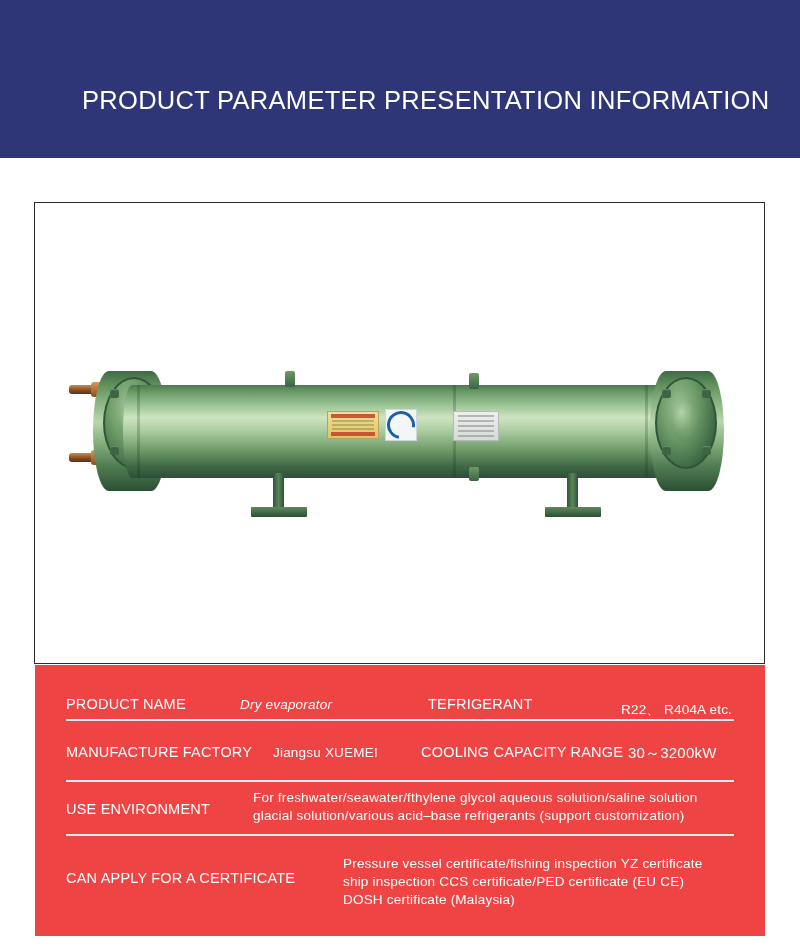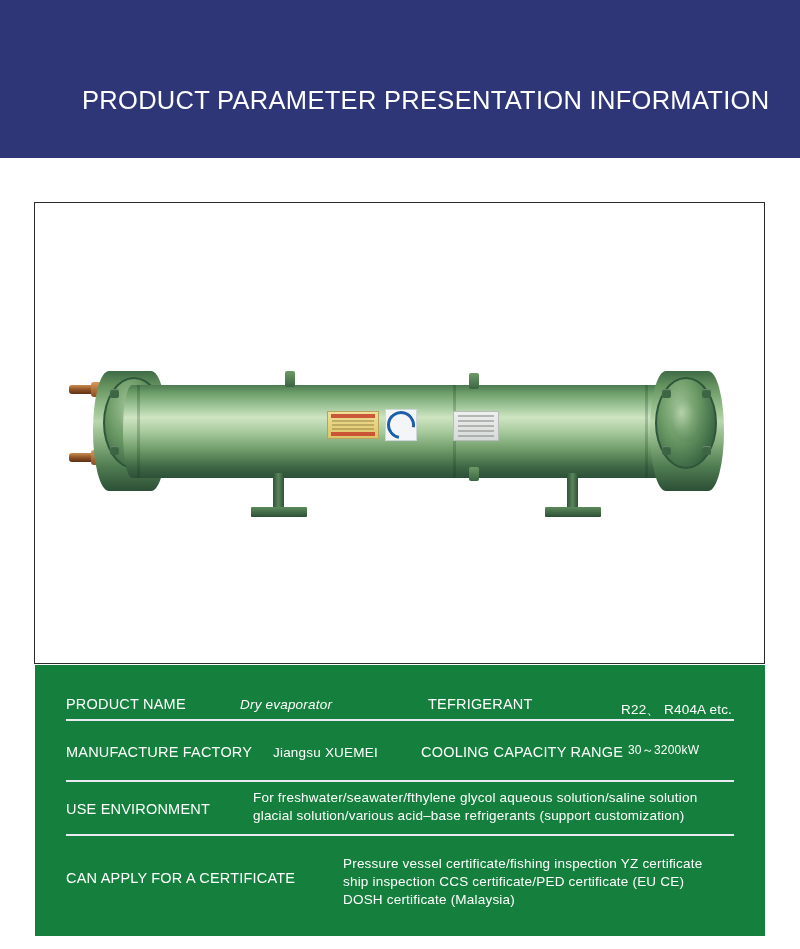--- a/index.html
+++ b/index.html
@@ -239,21 +239,21 @@
     height: 2px; margin-bottom: 3px; background: #8e9490; opacity: .6;
   }
 
   
   .spec-panel {
     position: absolute;
     left: 35px;
     top: 665px;
     width: 730px;
     height: 271px;
-    background: #15803d;
+    background: #ef4444;
   }
   .spec-row {
     position: absolute;
     left: 0;
     width: 100%;
   }
   .rule {
     position: absolute;
     left: 31px;
     width: 668px;
@@ -268,21 +268,21 @@
   }
   .label-cell {
     font-size: 14.5px;
     letter-spacing: 0.2px;
   }
   .value-cell {
     font-size: 13.5px;
     letter-spacing: 0.2px;
   }
   .value-cell.big {
-    font-size: 12px;
+    font-size: 15px;
   }
 </style>
 </head>
 <body>
 
 <div class="header-band">
   <div class="header-title">PRODUCT PARAMETER PRESENTATION INFORMATION</div>
 </div>
 
 <div class="photo-frame">

